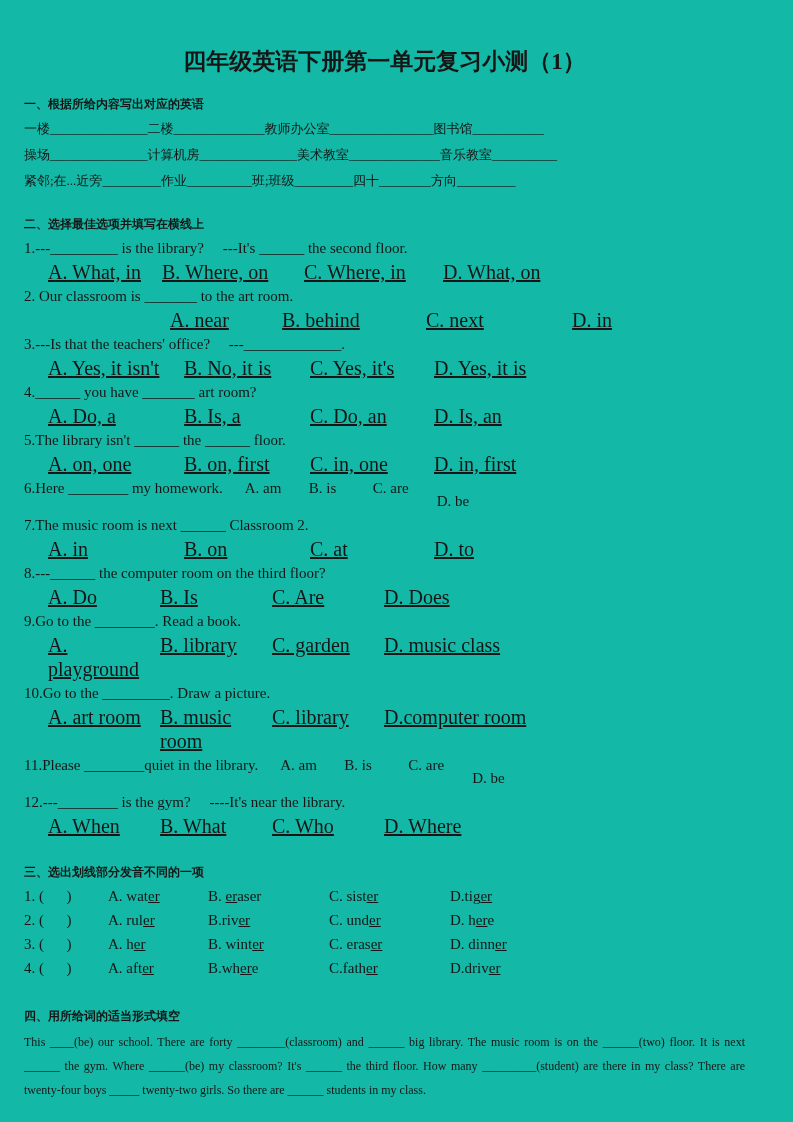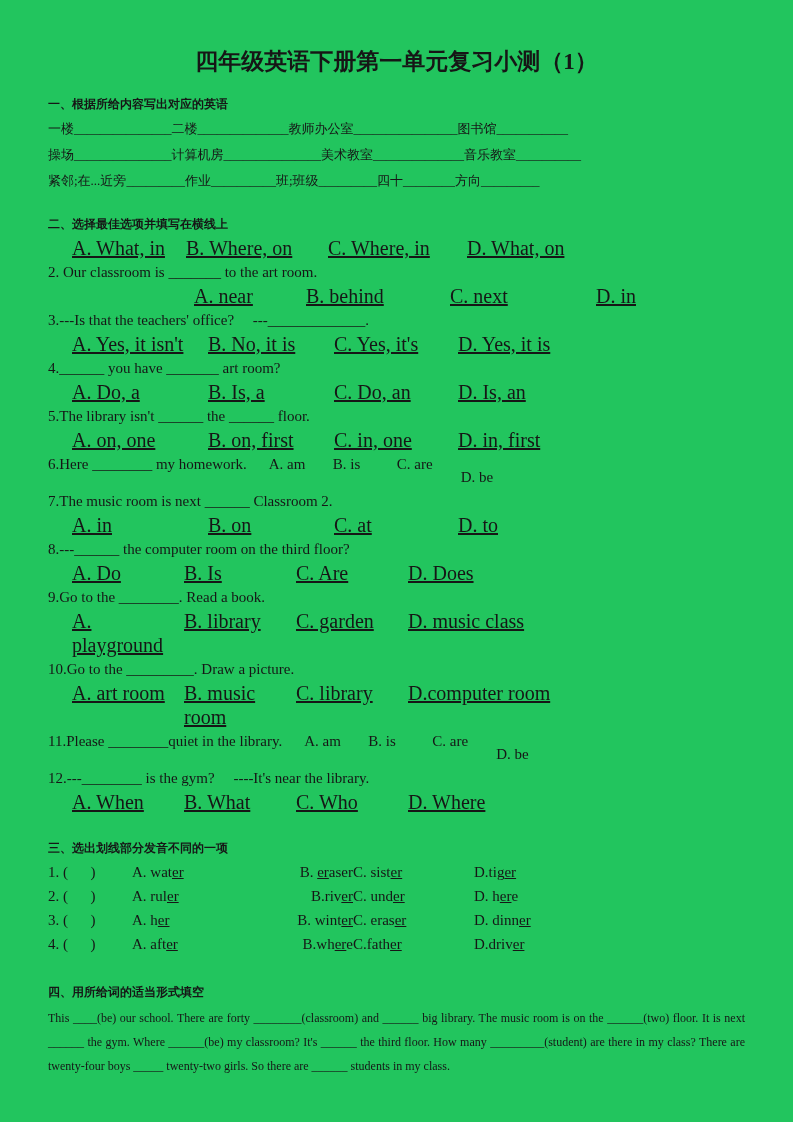--- a/index.html
+++ b/index.html
@@ -1,20 +1,20 @@
 <!DOCTYPE html>
 <html><head>
 <meta charset="utf-8">
 <style>
   * { margin:0; padding:0; box-sizing:border-box; }
   html,body { background:#e8e8e8; }
   body { font-family:"Liberation Serif", serif; color:#161616; }
   .page {
-    width:793px; height:1122px; background:#22c55e; overflow:hidden;
-    padding:46px 48px 0 48px; margin:0 auto; position:relative;
+    width:793px; height:1122px; background:#14b8a6; overflow:hidden;
+    padding:46px 48px 0 24px; margin:0 auto; position:relative;
   }
   .title { font-size:23px; line-height:32px; font-weight:700; text-align:center; margin-bottom:14px; }
   h2.sec-h { font-size:12px; line-height:24px; font-weight:700; }
   
   .vrow { font-size:13px; line-height:26px; white-space:nowrap; }
   .vi { display:inline; }
   .bl { white-space:pre; }
   
   .sec2 { margin-top:18px; }
   .stem { font-size:15px; line-height:24px; white-space:pre-wrap; }
@@ -35,21 +35,21 @@
   .opts-sm .o:nth-child(3){ width:112px; }
   .qline { display:flex; font-size:15px; line-height:24px; }
   .iopts { display:flex; margin-left:22px; }
   .io { width:64px; }
   .io:last-child { width:auto;margin-top:13px; }
   
   .sec3 { margin-top:22px; }
   .prow { display:flex; font-size:15px; line-height:24px; }
   .pfx { width:84px; white-space:pre; }
   .prow .po:nth-child(2){ width:100px; }
-  .prow .po:nth-child(3){ width:121px;text-align:right; }
+  .prow .po:nth-child(3){ width:121px; }
   .prow .po:nth-child(4){ width:121px; }
   .prow .po:nth-child(5){ width:auto; }
   .u { text-decoration:underline; }
   
   .sec4 { margin-top:24px; }
   .para { font-size:12px; line-height:24px; text-align:justify; margin-top:2px; }
 </style>
 </head>
 <body>
 
@@ -61,20 +61,21 @@
     <h2 class="sec-h">一、根据所给内容写出对应的英语</h2>
     <div class="vrow"><span class="vi"><span>一楼</span><span class="bl">_______________</span></span><span class="vi"><span>二楼</span><span class="bl">______________</span></span><span class="vi"><span>教师办公室</span><span class="bl">________________</span></span><span class="vi"><span>图书馆</span><span class="bl">___________</span></span></div>
     <div class="vrow"><span class="vi"><span>操场</span><span class="bl">_______________</span></span><span class="vi"><span>计算机房</span><span class="bl">_______________</span></span><span class="vi"><span>美术教室</span><span class="bl">______________</span></span><span class="vi"><span>音乐教室</span><span class="bl">__________</span></span></div>
     <div class="vrow"><span class="vi"><span>紧邻;在...近旁</span><span class="bl">_________</span></span><span class="vi"><span>作业</span><span class="bl">__________</span></span><span class="vi"><span>班;班级</span><span class="bl">_________</span></span><span class="vi"><span>四十</span><span class="bl">________</span></span><span class="vi"><span>方向</span><span class="bl">_________</span></span></div>
   </section>
 
   <section class="sec2">
     <h2 class="sec-h">二、选择最佳选项并填写在横线上</h2>
 
     <div class="q">
+      <div class="stem">1.---_________ is the library?     ---It's ______ the second floor.</div>
       <div class="opts opts-q1">
           <span class="o">A. What, in</span>
           <span class="o">B. Where, on</span>
           <span class="o">C. Where, in</span>
           <span class="o">D. What, on</span>
         </div>
     </div>
 
     <div class="q">
       <div class="stem">2. Our classroom is _______ to the art room.</div>

